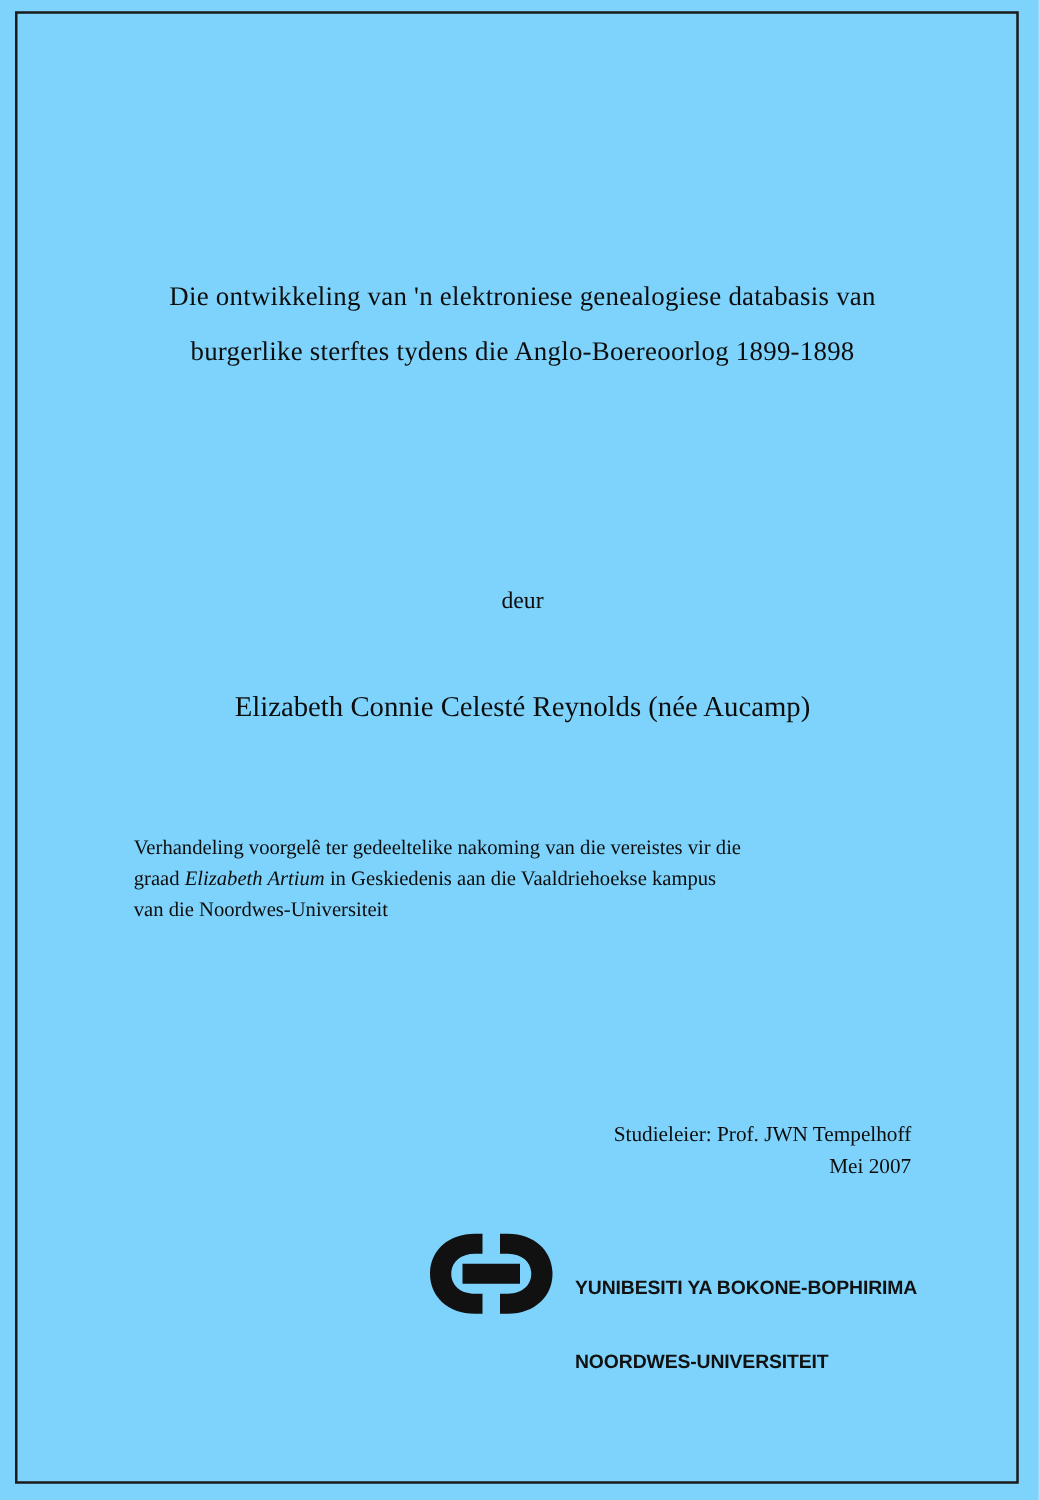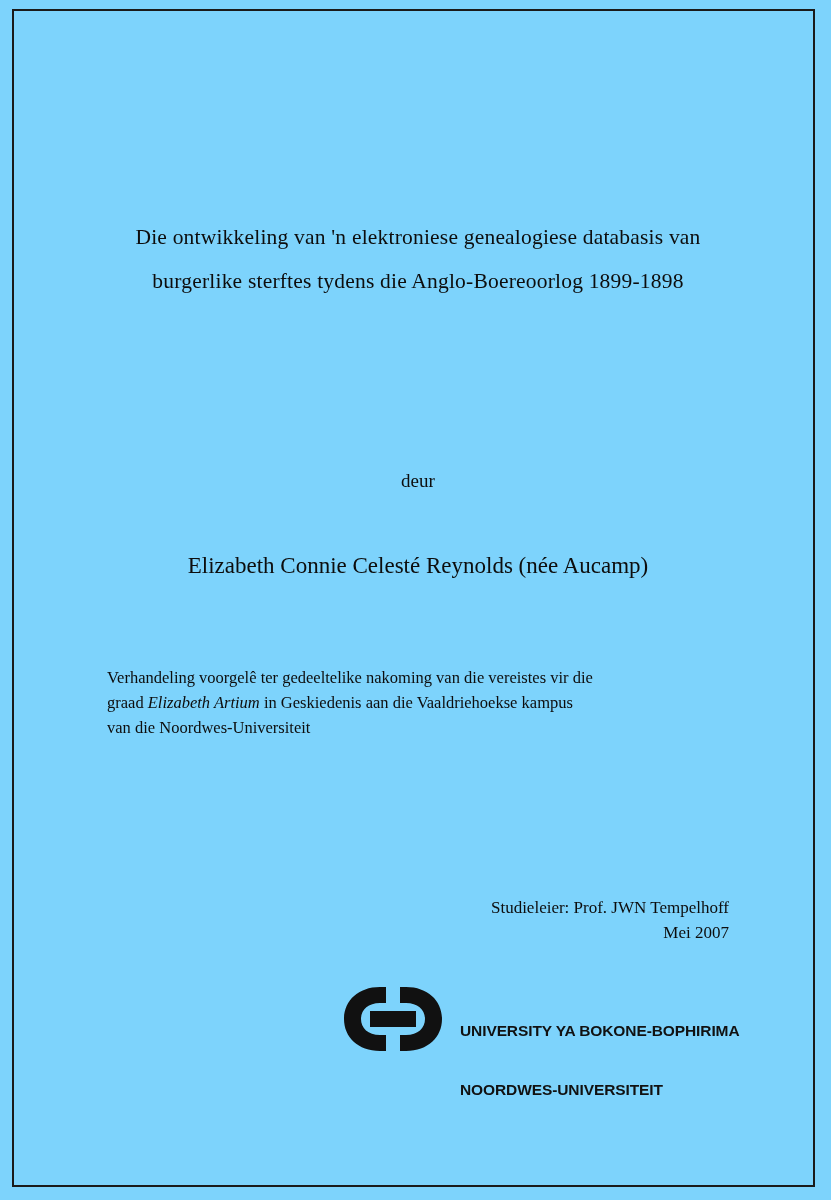--- a/index.html
+++ b/index.html
@@ -156,19 +156,19 @@
       <div>Mei 2007</div>
     </div>
 
     <div class="logo-wrap">
       <svg class="logo-mark" viewBox="0 0 108 72">
         <path d="M40 4 C18 4 4 18 4 36 C4 54 18 68 40 68 L46 68 L46 52 L40 52 C28 52 21 45 21 36 C21 27 28 20 40 20 L46 20 L46 4 Z" fill="#111111"></path>
         <path d="M66 68 C88 68 102 54 102 36 C102 18 88 4 66 4 L60 4 L60 20 L66 20 C78 20 85 27 85 36 C85 45 78 52 66 52 L60 52 L60 68 Z" fill="#111111"></path>
         <rect x="30" y="28" width="46" height="16" fill="#111111"></rect>
       </svg>
       <div class="logo-text">
-        <div>UNIVERSITY YA BOKONE-BOPHIRIMA</div>
+        <div>YUNIBESITI YA BOKONE-BOPHIRIMA</div>
         <div>NOORDWES-UNIVERSITEIT</div>
       </div>
     </div>
 
   </div>
 </div>
 
 </body></html>

